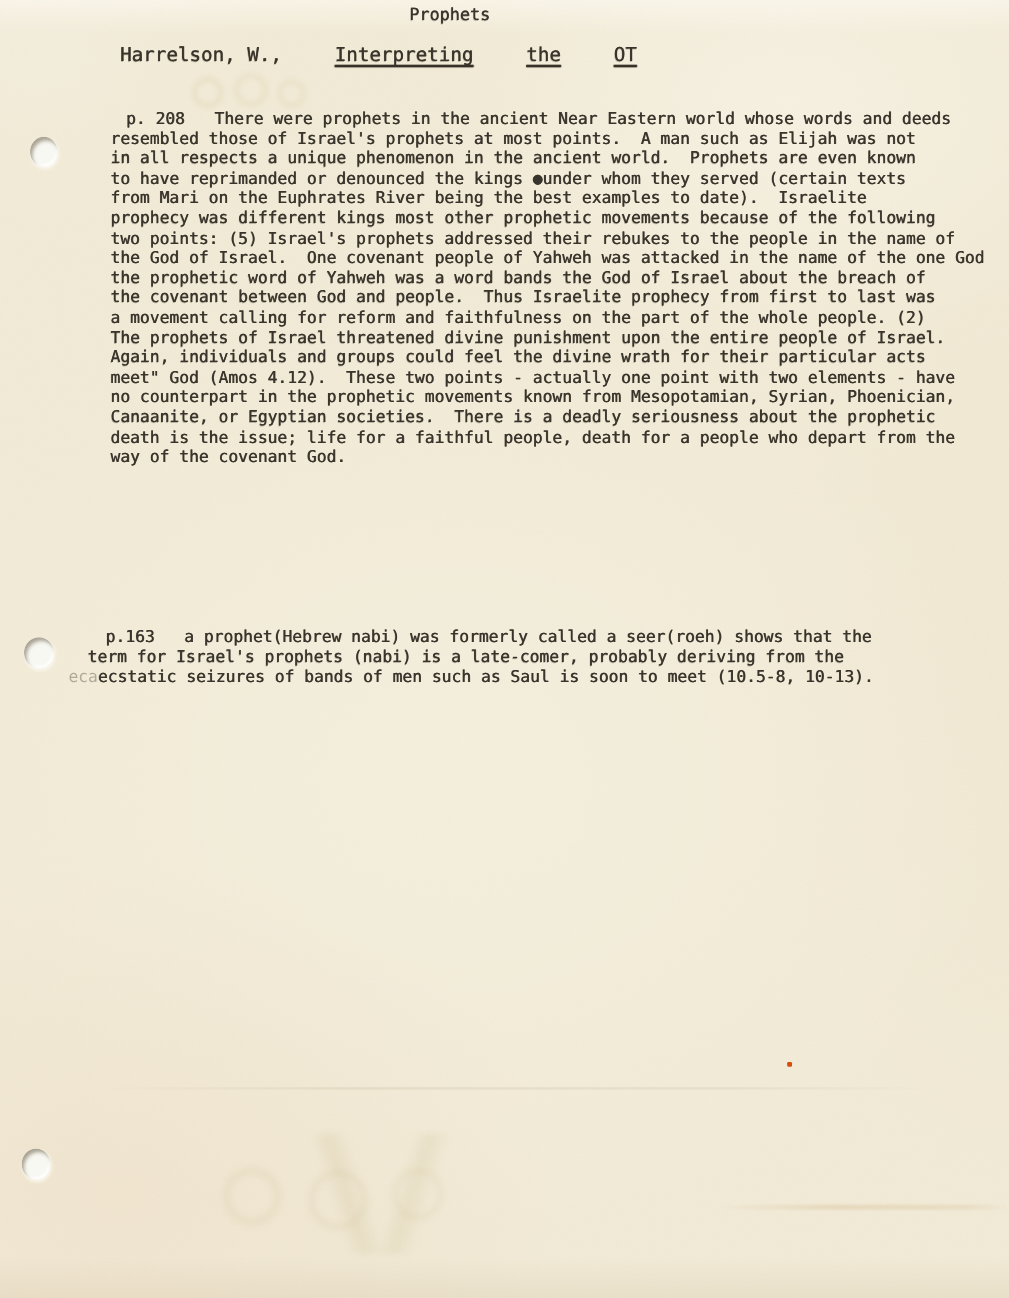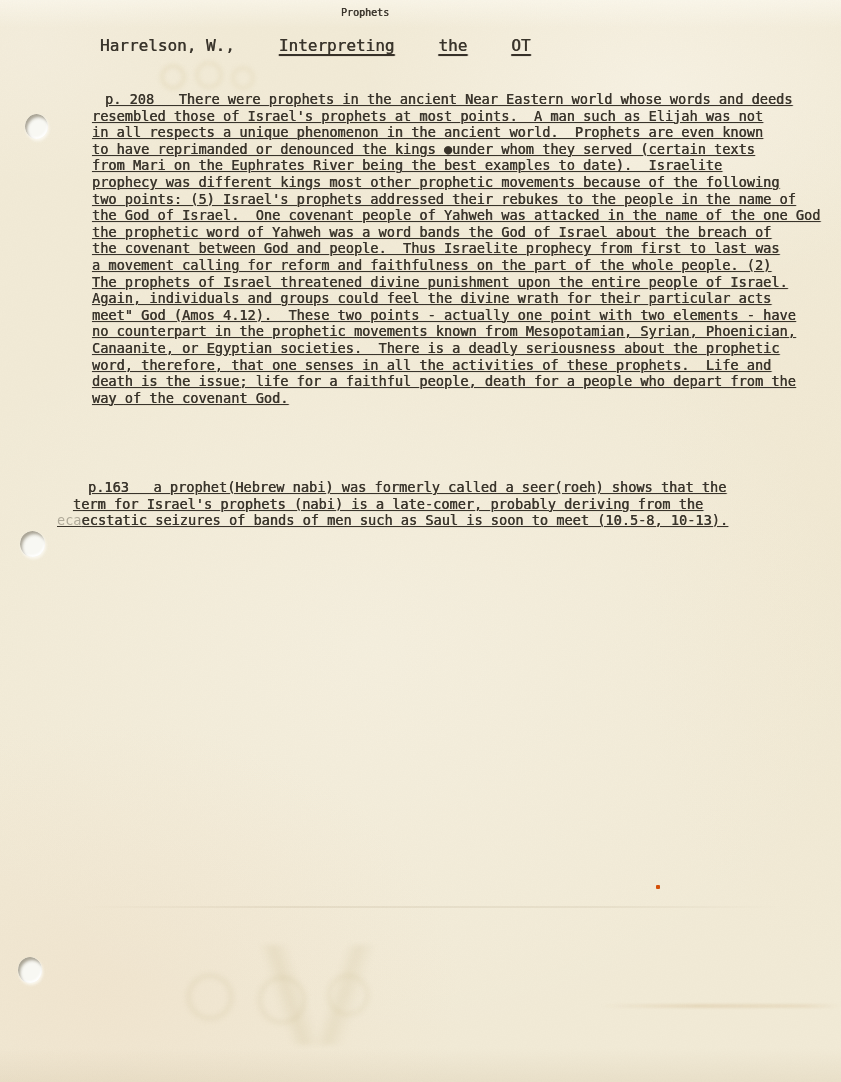--- a/index.html
+++ b/index.html
@@ -18,40 +18,40 @@
       radial-gradient(ellipse 260px 200px at 4% 4%, rgba(246,240,226,.5), transparent 70%);
     font-family:"DejaVu Sans Mono","Liberation Mono",monospace;
     color:#39342b;
   }
   .grain{position:absolute;left:0;top:0;pointer-events:none;}
   .typewriter{
     text-shadow:0.35px 0 0 rgba(57,52,43,.85), -0.25px 0.25px 0 rgba(57,52,43,.30);
   }
   .title{
     position:absolute;left:341px;top:5px;
-    font-size:10px;line-height:16px;white-space:pre;
+    font-size:14px;line-height:16px;white-space:pre;
   }
   .heading{
     position:absolute;left:100px;top:37px;
     font-size:16px;line-height:17px;
     display:flex;gap:20px;white-space:pre;
   }
   .u{
     text-decoration:underline;
     text-decoration-thickness:1.5px;
     text-underline-offset:3px;
     text-decoration-color:rgba(50,45,37,.85);
     margin-left:24px;
   }
   .para{position:absolute;font-size:13.6px;}
-  .line{white-space:pre;line-height:16.6px;height:16.6px;text-decoration:underline;}
+  .line{white-space:pre;line-height:16.6px;height:16.6px;}
   .para-1{left:92px;top:91px;}
   .para-1 .line:first-child{padding-left:13px;}
   .para-2{left:57px;top:479px;}
-  .p2-l0{padding-left:31px;}
+  .p2-l0{padding-left:31px;margin-top:44px;}
   .p2-l1{padding-left:16px;}
   .faint{color:rgba(95,90,78,.45);text-shadow:none;}
   .hole{
     position:absolute;border-radius:50%;
     background:#f3f3ec;
     background-image:radial-gradient(circle at 62% 66%, #f8f8f3 0 45%, #e2e0d4 100%);
     box-shadow:
       inset 2px 3px 3px rgba(104,94,72,.5),
       inset -1px -2px 2px rgba(255,255,255,.85),
       1px 2px 3px rgba(252,250,242,.9);
@@ -133,21 +133,20 @@
     <div class="line">two points: (5) Israel's prophets addressed their rebukes to the people in the name of</div>
     <div class="line">the God of Israel.  One covenant people of Yahweh was attacked in the name of the one God</div>
     <div class="line">the prophetic word of Yahweh was a word bands the God of Israel about the breach of</div>
     <div class="line">the covenant between God and people.  Thus Israelite prophecy from first to last was</div>
     <div class="line">a movement calling for reform and faithfulness on the part of the whole people. (2)</div>
     <div class="line">The prophets of Israel threatened divine punishment upon the entire people of Israel.</div>
     <div class="line">Again, individuals and groups could feel the divine wrath for their particular acts</div>
     <div class="line">meet" God (Amos 4.12).  These two points - actually one point with two elements - have</div>
     <div class="line">no counterpart in the prophetic movements known from Mesopotamian, Syrian, Phoenician,</div>
     <div class="line">Canaanite, or Egyptian societies.  There is a deadly seriousness about the prophetic</div>
-    <div class="line">word, therefore, that one senses in all the activities of these prophets.  Life and</div>
     <div class="line">death is the issue; life for a faithful people, death for a people who depart from the</div>
     <div class="line">way of the covenant God.</div>
   </div>
 
   <div class="para para-2 typewriter">
     <div class="line p2-l0">p.163   a prophet(Hebrew nabi) was formerly called a seer(roeh) shows that the</div>
     <div class="line p2-l1">term for Israel's prophets (nabi) is a late-comer, probably deriving from the</div>
     <div class="line p2-l2"><span class="faint">eca</span><span>ecstatic seizures of bands of men such as Saul is soon to meet (10.5-8, 10-13).</span></div>
   </div>
 

